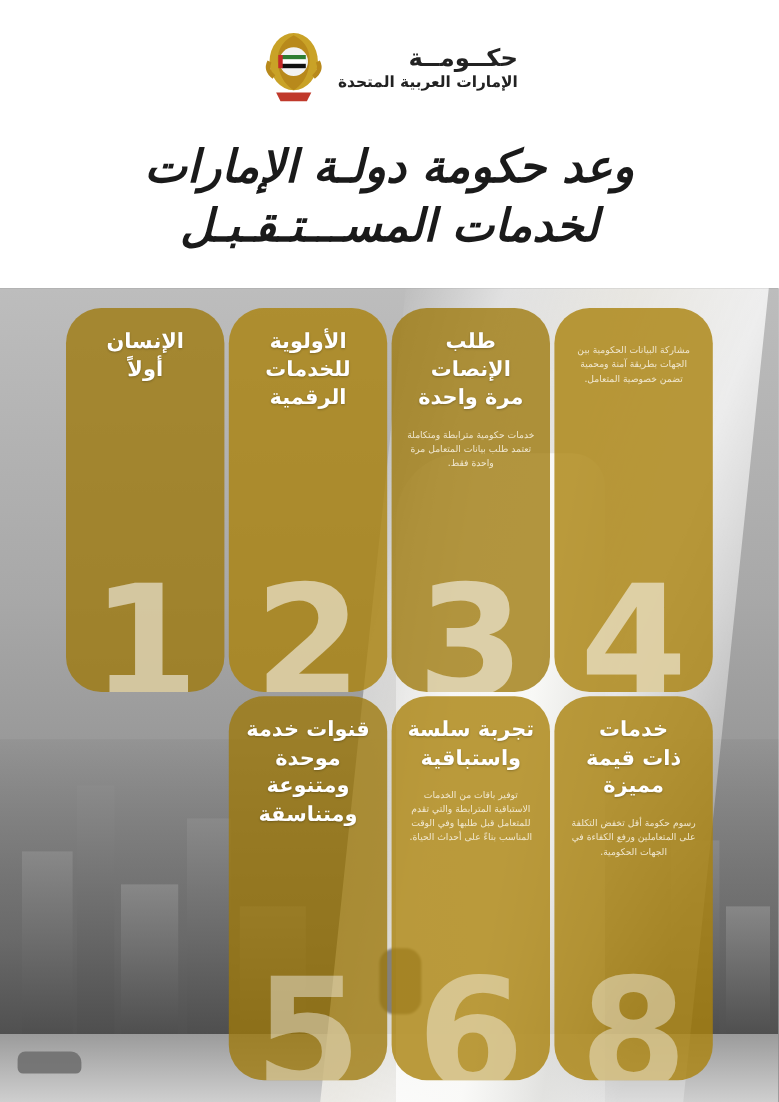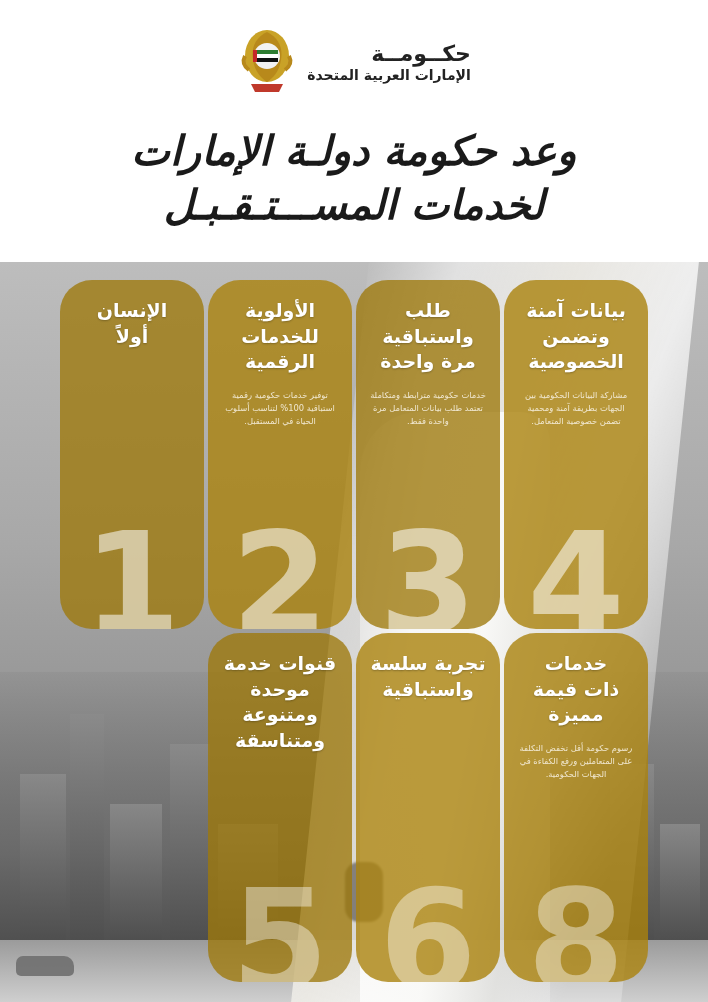--- a/index.html
+++ b/index.html
@@ -235,40 +235,36 @@
     <div class="road"></div>
     <div class="car"></div>
     <div class="flag"></div>
     <div class="figure"></div>
     <div class="hand"></div>
   </div>
 
   <div class="grid">
 
     <div class="cell">
-      <h3>بيانات آمنة
-وتضمن
-الخصوصية</h3>
       <p>مشاركة البيانات الحكومية بين الجهات بطريقة آمنة ومحمية تضمن خصوصية المتعامل.</p>
       <div class="num">4</div>
     </div>
 
     <div class="cell alt">
       <h3>طلب
-واستباقية
+الإنصات
 مرة واحدة</h3>
       <p>خدمات حكومية مترابطة ومتكاملة تعتمد طلب بيانات المتعامل مرة واحدة فقط.</p>
       <div class="num">3</div>
     </div>
 
     <div class="cell">
       <h3>الأولوية
 للخدمات
 الرقمية</h3>
-      <p>توفير خدمات حكومية رقمية استباقية 100% لتناسب أسلوب الحياة في المستقبل.</p>
       <div class="num">2</div>
     </div>
 
     <div class="cell alt">
       <h3>الإنسان
 أولاً</h3>
       <div class="num">1</div>
     </div>
 
     <div class="cell row2">
@@ -276,20 +272,21 @@
 ذات قيمة
 مميزة</h3>
       <p>رسوم حكومة أقل تخفض التكلفة على المتعاملين ورفع الكفاءة في الجهات الحكومية.</p>
       <div class="num">8</div>
     </div>
 
 
     <div class="cell row2">
       <h3>تجربة سلسة
 واستباقية</h3>
+      <p>توفير باقات من الخدمات الاستباقية المترابطة والتي تقدم للمتعامل قبل طلبها وفي الوقت المناسب بناءً على أحداث الحياة.</p>
       <div class="num">6</div>
     </div>
 
     <div class="cell alt row2">
       <h3>قنوات خدمة
 موحدة
 ومتنوعة
 ومتناسقة</h3>
       <div class="num">5</div>
     </div>

